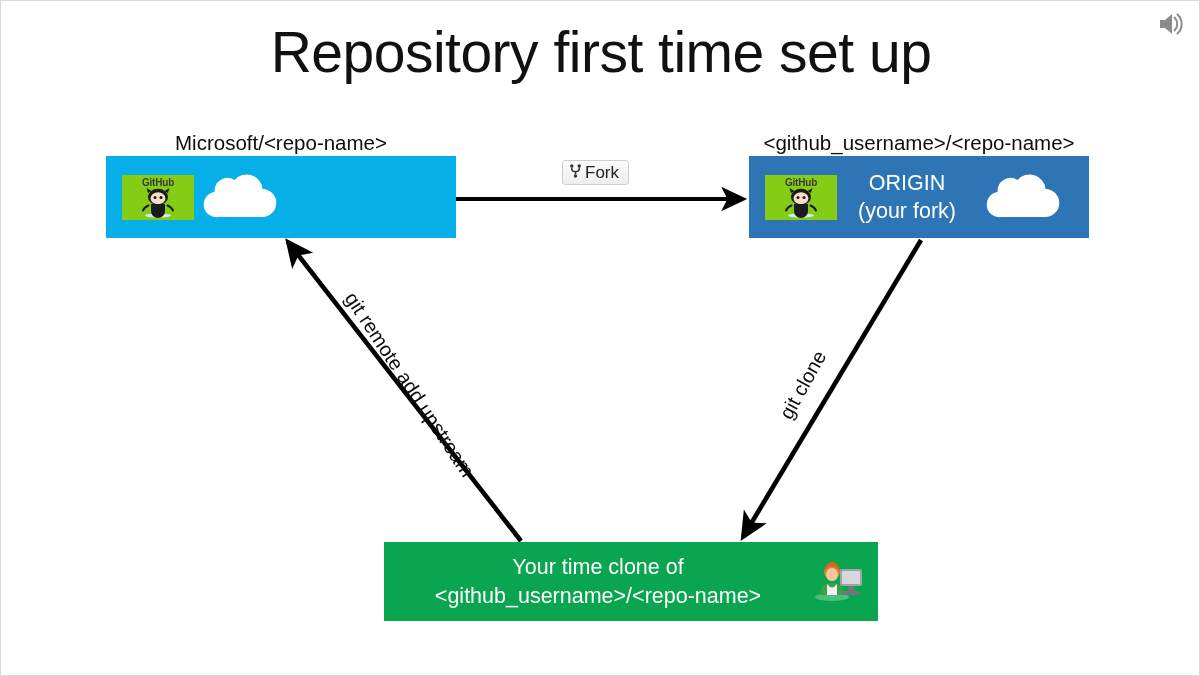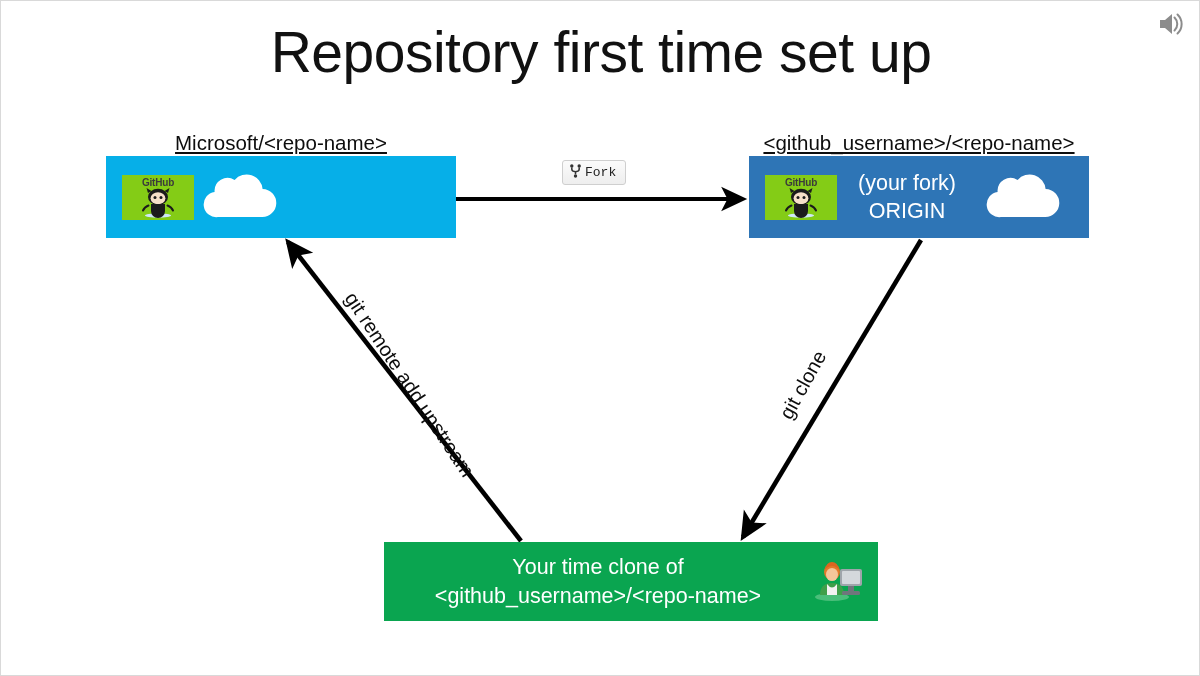--- a/index.html
+++ b/index.html
@@ -47,21 +47,20 @@
   }
 
   
   .node-caption {
     position: absolute;
     font-size: 20.5px;
     color: #0d0d0d;
     white-space: nowrap;
     text-align: center;
     font-family: "Liberation Sans", sans-serif;
-    text-decoration: underline;
   }
   .node-box {
     position: absolute;
     display: flex;
     align-items: center;
     box-sizing: border-box;
   }
   .node-box .node-text {
     flex: 1 1 auto;
     text-align: center;
@@ -135,23 +134,23 @@
     padding: 0 9px 0 7px;
     display: flex;
     align-items: center;
     gap: 4px;
     background: linear-gradient(#fbfbfb, #eeeeee);
     border: 1px solid #cfcfcf;
     border-radius: 3px;
     box-sizing: border-box;
   }
   #fork-button .fork-label {
-    font-size: 13px;
+    font-size: 17px;
     color: #222222;
-    font-family: Liberation Mono, monospace;
+    font-family: Liberation Sans, sans-serif;
     line-height: 1;
   }
 
   
   #arrow-layer {
     position: absolute;
     left: 0; top: 0;
     width: 1200px; height: 676px;
     pointer-events: none;
   }
@@ -247,22 +246,22 @@
         <ellipse cx="18" cy="10" rx="10" ry="8.2" fill="#1b1b1b"></ellipse>
         <ellipse cx="18" cy="11.2" rx="7.4" ry="6" fill="#f6dfc8"></ellipse>
         <circle cx="15" cy="10.6" r="1.5" fill="#1b1b1b"></circle>
         <circle cx="21" cy="10.6" r="1.5" fill="#1b1b1b"></circle>
         <path d="M11 17 h14 v7 a7 7 0 0 1 -14 0 z" fill="#1b1b1b"></path>
         <path d="M8.5 18.5 q-4 1.5 -5.5 5" stroke="#1b1b1b" stroke-width="2" fill="none" stroke-linecap="round"></path>
         <path d="M27.5 18.5 q4 1.5 5.5 5" stroke="#1b1b1b" stroke-width="2" fill="none" stroke-linecap="round"></path>
       </svg>
     </div>
     <div class="node-text">
+      <div>ORIGIN</div>
       <div>(your fork)</div>
-      <div>ORIGIN</div>
     </div>
     <div class="cloud">
       <svg width="92" height="48" viewBox="0 0 92 48" aria-hidden="true">
         <path d="M24 46 h44 a14 14 0 0 0 0.6 -28 a16 16 0 0 0 -28 -9 a13 13 0 0 0 -20 12 a12 12 0 0 0 3.4 25 z" fill="#ffffff"></path>
       </svg>
     </div>
   </div>
 
   <div class="node-box" id="local-box">
     <div class="node-text">

